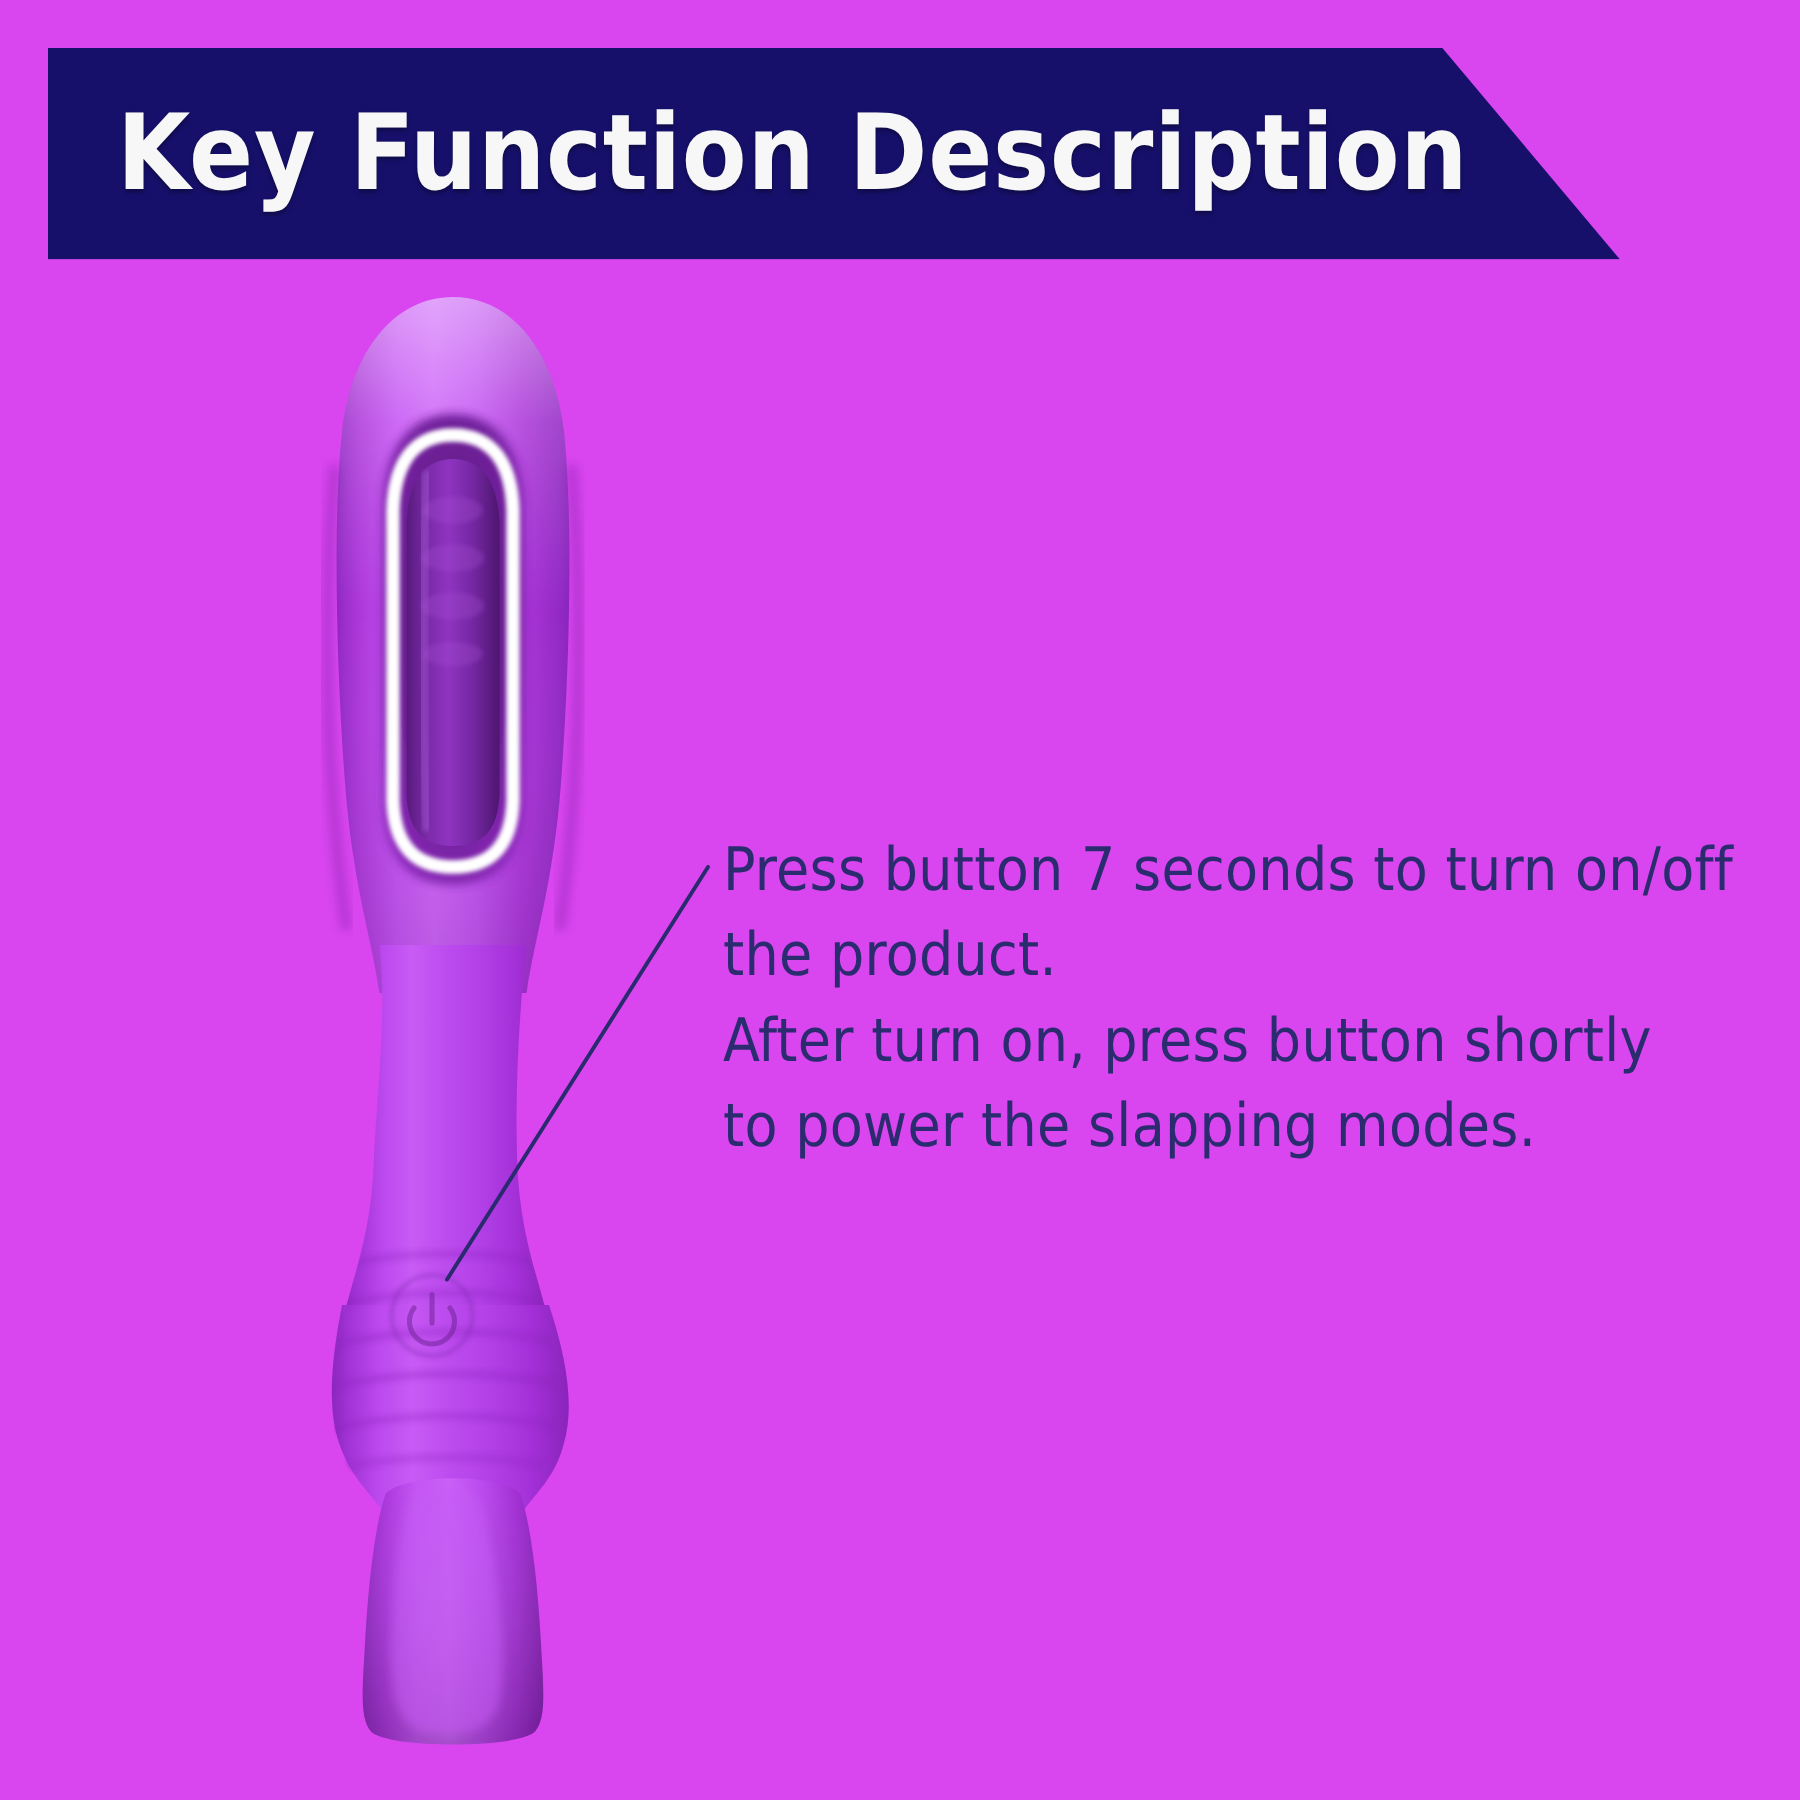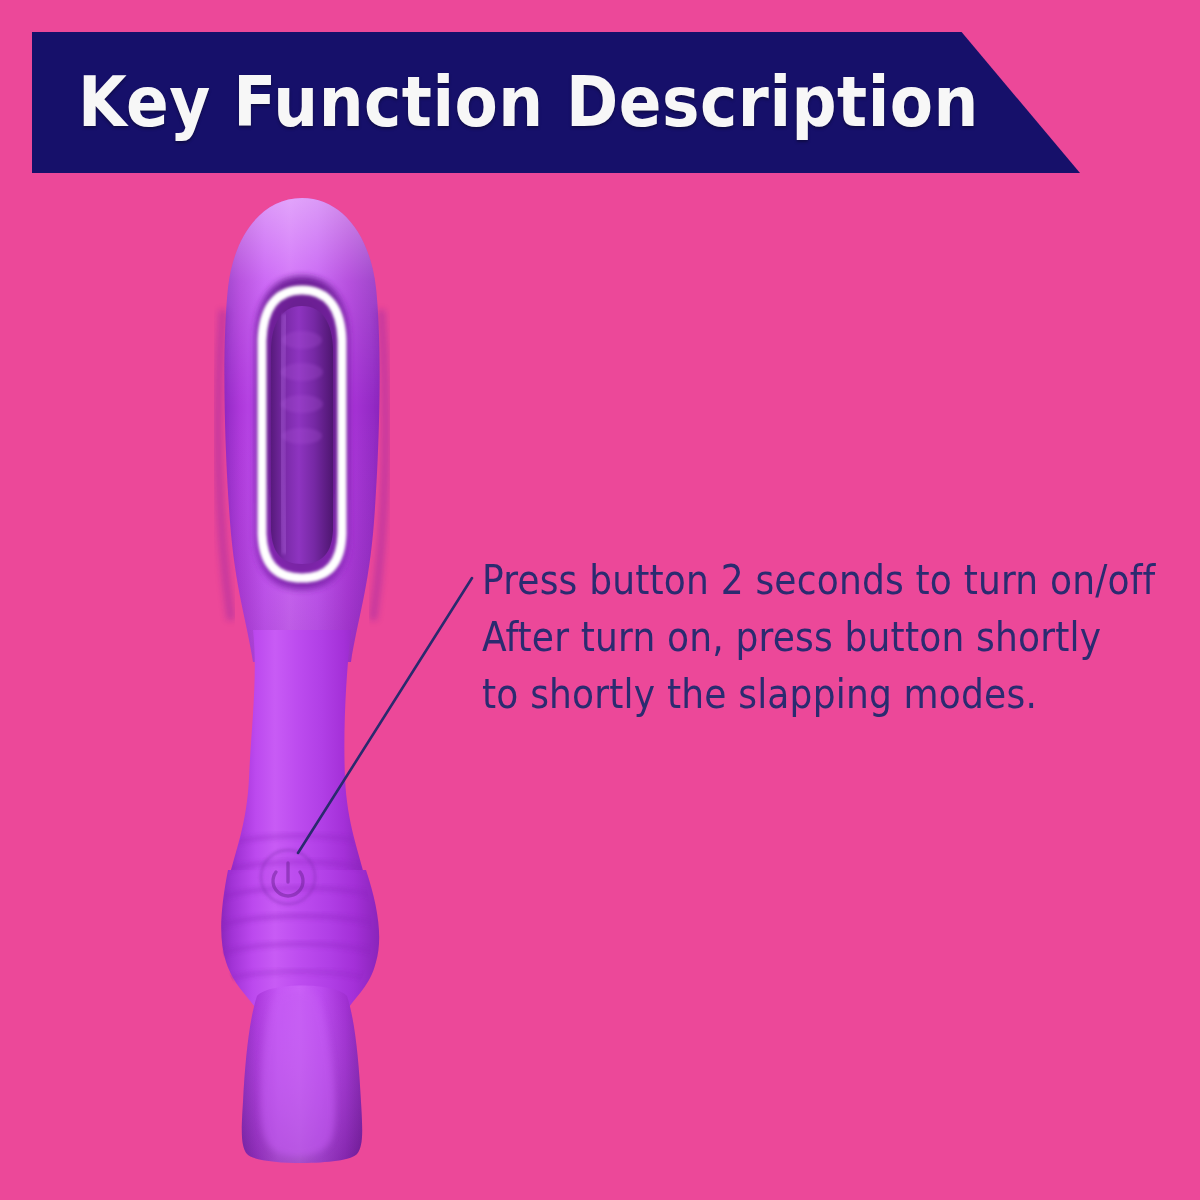--- a/index.html
+++ b/index.html
@@ -92,21 +92,21 @@
   }
   #product-svg {
     display: block;
     width: 235px;
     height: 975px;
   }
 </style>
 </head>
 <body>
 
-<div id="stage" style="background: #ec4899;">
+<div id="stage" style="background: #d946ef;">
 
   <div id="banner-wrap">
     <div id="banner-shape" style="background: rgb(22, 16, 106);"></div>
     <div id="banner-title" style="color: rgb(247, 247, 247);">Key Function Description</div>
   </div>
 
   <div id="product">
     <svg id="product-svg" viewBox="0 0 235 975" xmlns="http://www.w3.org/2000/svg">
       <defs>
 
@@ -323,18 +323,19 @@
         <path d="M196,120 C 204,220 202,330 188,430" fill="none" stroke="#7d1fa8" stroke-width="8" filter="url(#softBlur)"></path>
       </g>
     </svg>
   </div>
 
   <svg id="leader-svg" viewBox="0 0 1200 1200" xmlns="http://www.w3.org/2000/svg">
     <line id="leader-line" x1="298" y1="853" x2="472" y2="578" stroke="#2a2a6e" stroke-width="2.6" stroke-linecap="round"></line>
   </svg>
 
   <div id="description" style="color: rgb(43, 43, 112);">
-    <span class="dline">Press button 2 seconds to turn on/off</span>
+    <span class="dline">Press button 7 seconds to turn on/off</span>
+    <span class="dline">the product.</span>
     <span class="dline">After turn on, press button shortly</span>
-    <span class="dline">to shortly the slapping modes.</span>
+    <span class="dline">to power the slapping modes.</span>
   </div>
 
 </div>
 
 </body></html>

